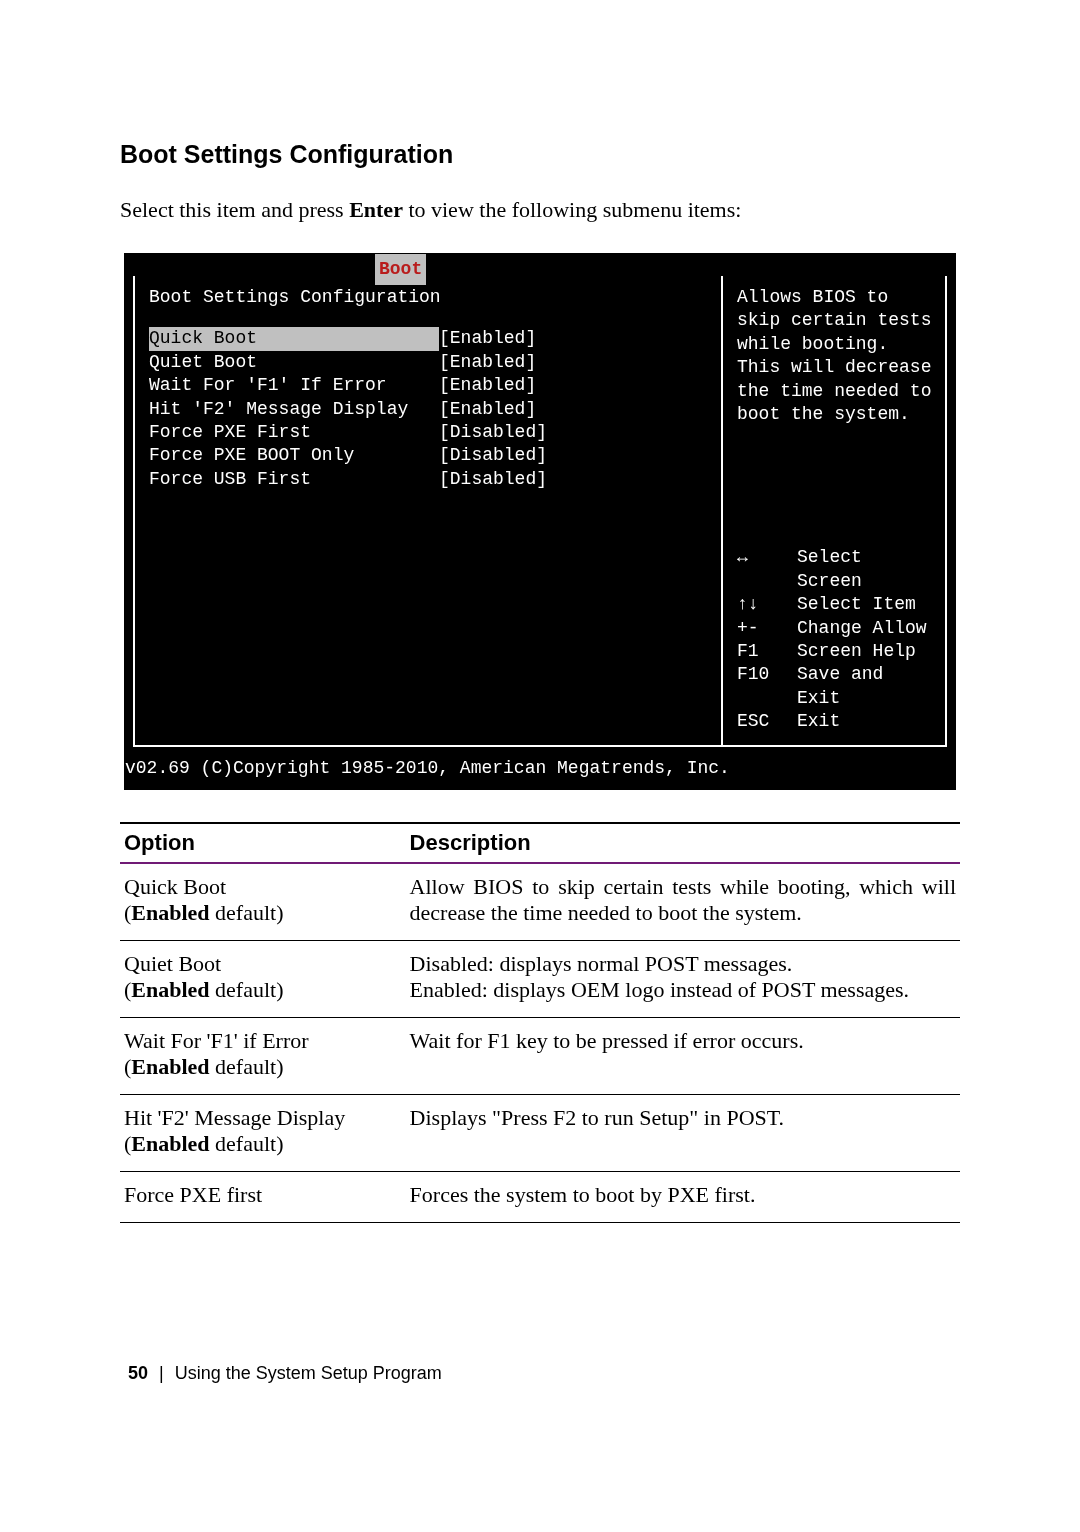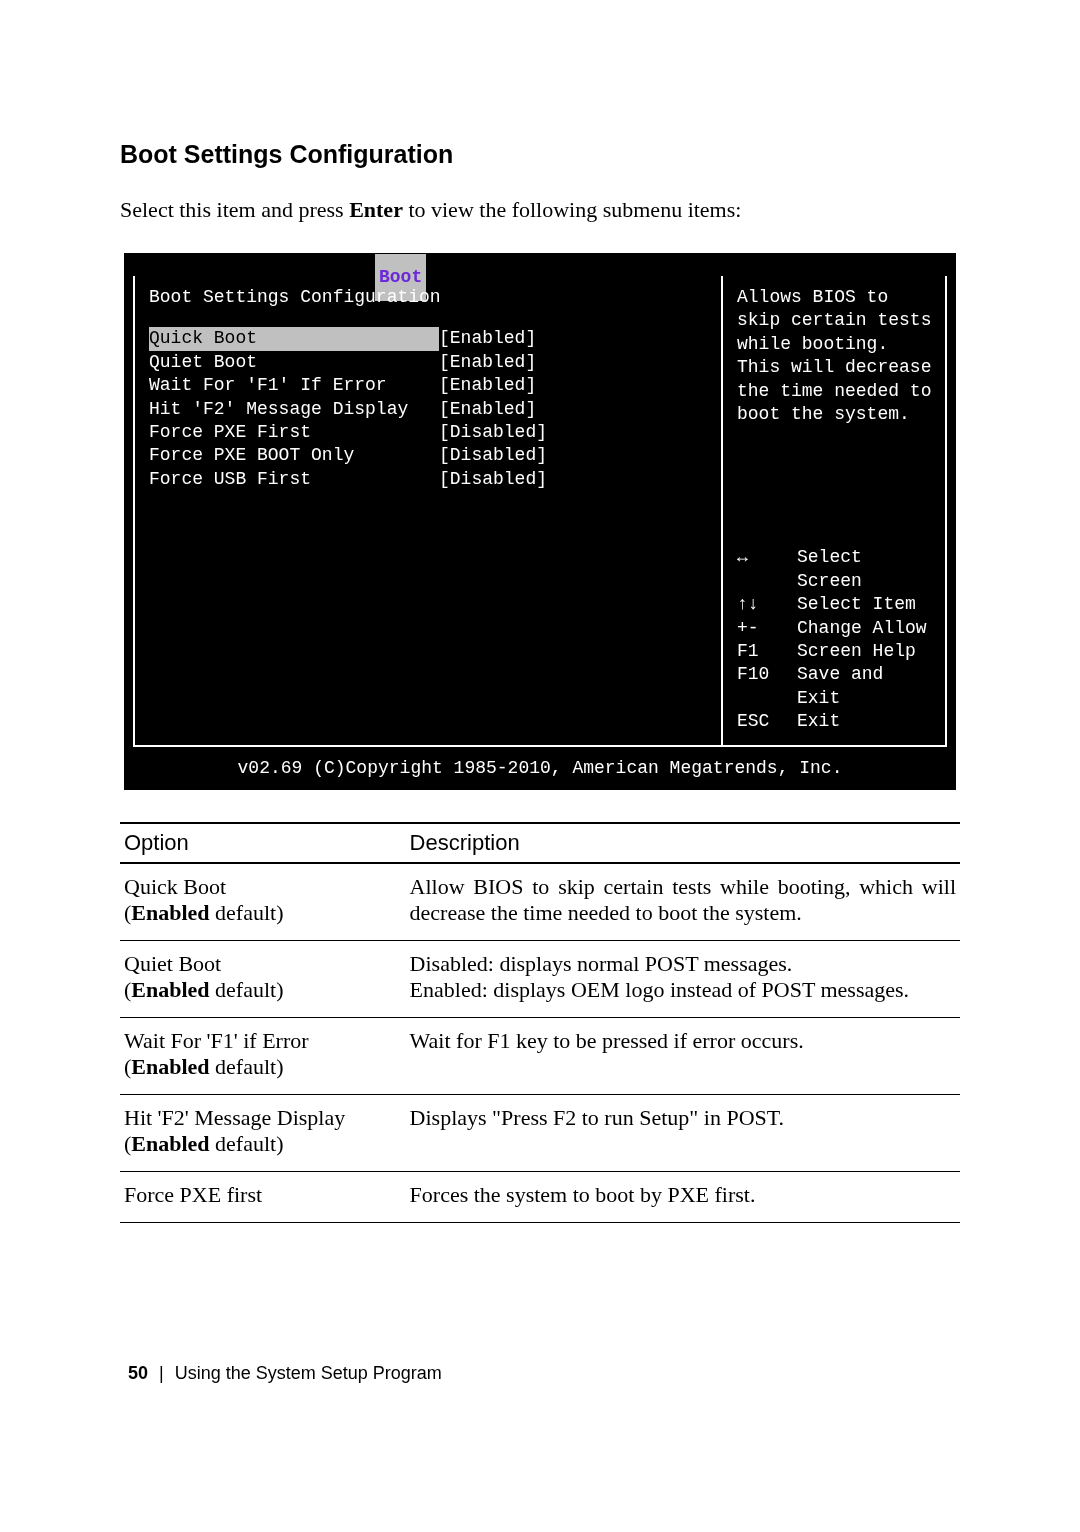--- a/index.html
+++ b/index.html
@@ -57,22 +57,22 @@
     letter-spacing: 2px;
   }
   .bios-tabrow {
     height: 22px;
     background: #000;
     padding-left: 250px;
   }
   .bios-tab {
     display: inline-block;
     background: #c0c0c0;
-    color: #6d28d9;
-    padding: 12px 4px;
+    color: #b91c1c;
+    padding: 4px 4px;
     font-weight: bold;
   }
   .bios-body {
     display: flex;
     flex-direction: row;
     padding: 0 8px 6px 8px;
   }
   .bios-left {
     flex: 0 0 558px;
     border: 2px solid #fff;
@@ -102,38 +102,38 @@
   .bios-row.highlight .col-label { background: #c0c0c0; color:#000;}
   .bios-help {
     white-space: normal;
   }
   .bios-keys {
     margin-top: 120px;
   }
   .bios-key-row { display:flex; }
   .bios-key-row .k { flex:0 0 60px; }
   .bios-footer {
-    text-align: center;
+    text-align: left;
     padding: 4px 0 8px 0;
     color: #fff;
   }
 
   
   table.opts {
     width: 100%;
     border-collapse: collapse;
     font-size: 22px;
   }
   table.opts th {
     text-align: left;
     font-family: Arial, Helvetica, sans-serif;
-    font-weight: normal;
+    font-weight: bold;
     font-size: 22px;
     border-top: 2px solid #000;
-    border-bottom: 2px solid #000000;
+    border-bottom: 2px solid #701a75;
     padding: 6px 4px;
   }
   table.opts td {
     vertical-align: top;
     padding: 10px 4px 14px 4px;
     border-bottom: 1px solid #000;
   }
   table.opts td.opt {
     width: 34%;
   }

